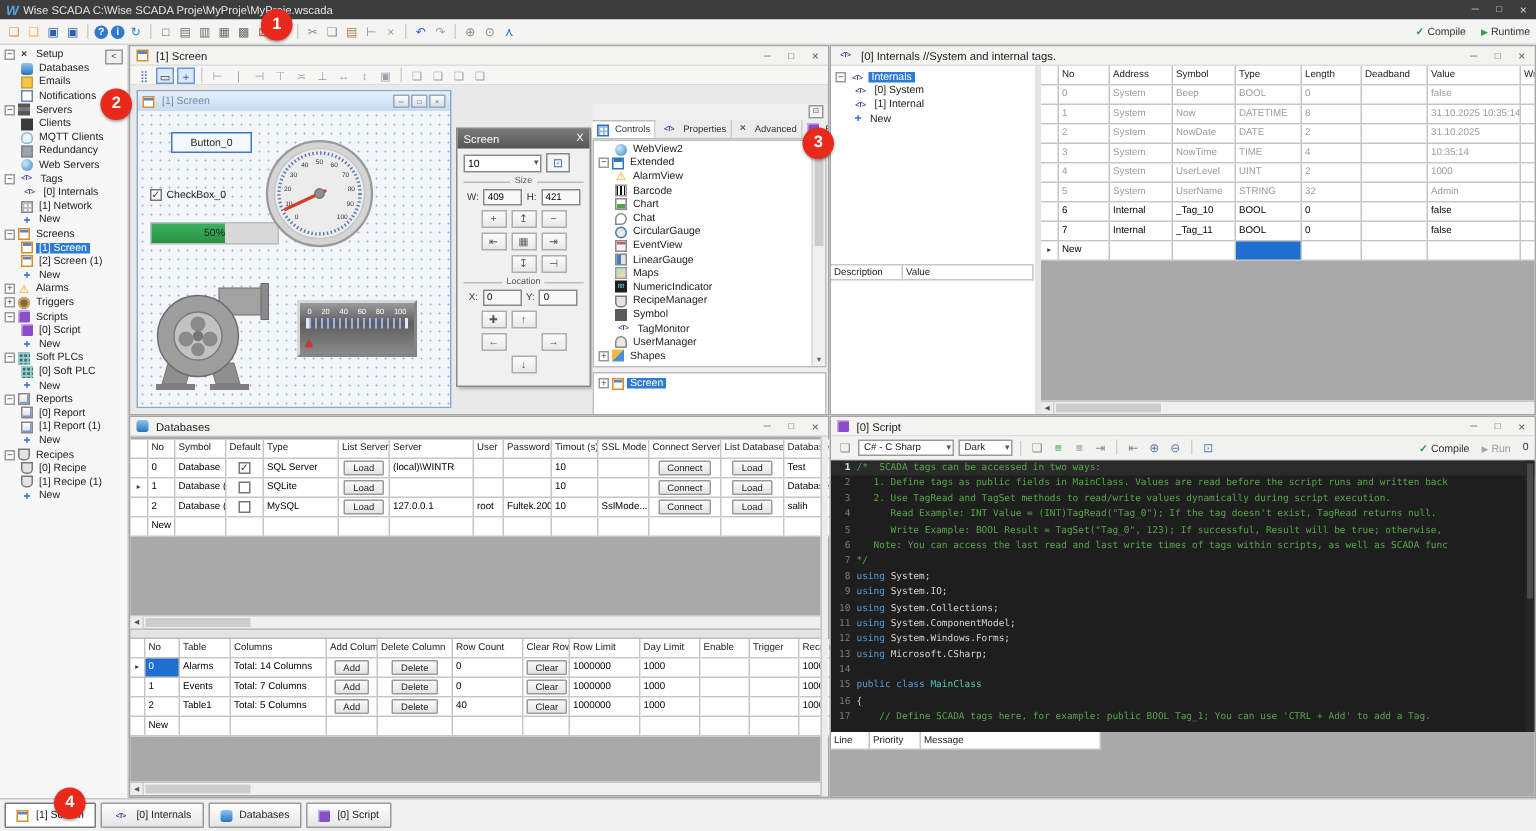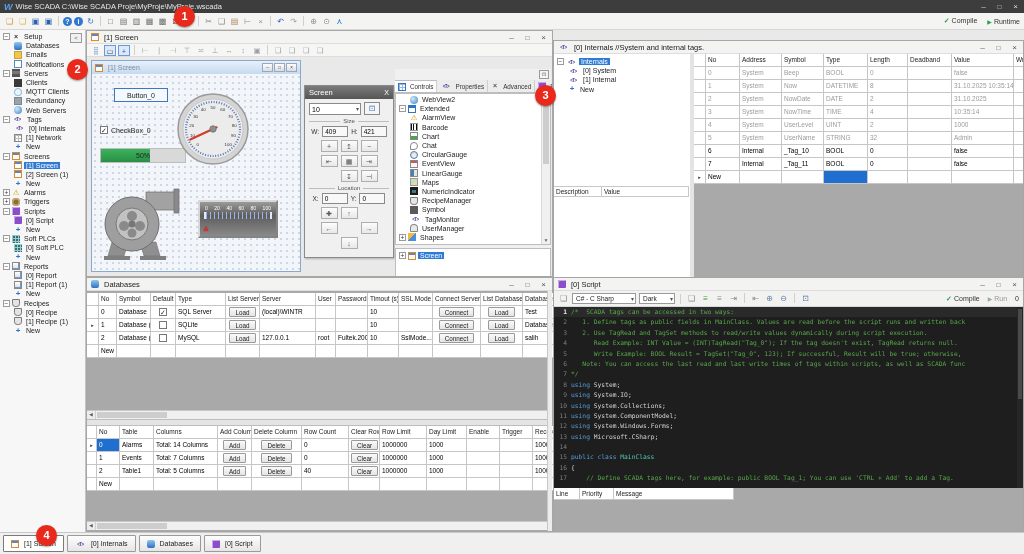--- a/index.html
+++ b/index.html
@@ -123,21 +123,21 @@
   #cp-tabs { display:flex; height:13px; border-bottom:1px solid #bdbdbd; background:#ececec; }
   .cp-tab { display:flex; align-items:center; gap:2px; font-size:6.3px; color:#333; padding:0 3px; border-right:1px solid #cfcfcf; }
   .cp-tab.active { background:#fff; border-top:1px solid #bdbdbd; }
   #cp-tree { position:relative; height:152px; background:#fff; border:1px solid #bdbdbd; overflow:hidden; padding-top:1px; }
   #cp-scroll { position:absolute; right:0; top:0; bottom:0; width:9px; background:#f0f0f0; border-left:1px solid #d8d8d8; font-size:5px; color:#666; text-align:center; }
   #cp-scroll .thumb { position:absolute; left:1px; right:1px; top:10px; height:60px; background:#cdcdcd; }
   #cp-scroll .sa-up { position:absolute; top:1px; left:0; right:0; } #cp-scroll .sa-dn { position:absolute; bottom:1px; left:0; right:0; }
   #cp-outline { height:50px; background:#fff; border:1px solid #bdbdbd; margin-top:3px; padding-top:2px; }
 
   
-  #internals { left:553px; top:40px; width:471px; height:247px; }
+  #internals { left:553px; top:30px; width:471px; height:247px; }
   #int-body { position:absolute; left:0; top:13px; right:0; bottom:0; }
   #int-tree { position:absolute; left:0; top:0; width:136px; bottom:0; background:#fff; padding-top:3px; }
   #int-desc { position:absolute; left:0; top:132px; width:136px; display:flex; }
   .desc-cell { height:11px; font-size:6.5px; line-height:10px; padding:0 2px; border:1px solid #c8c8c8; border-left:none; background:#fff; color:#222; }
   #int-split { position:absolute; left:136px; top:0; width:4px; bottom:0; background:#e4e4e4; }
   #int-table { position:absolute; left:140px; top:0; right:0; bottom:0; background:#a9a9a9; overflow:hidden; }
   .trow { display:flex; }
   .tcell { height:13px; font-size:6.5px; line-height:12px; padding:0 2px; background:#fff; border-right:1px solid #c6c6c6; border-bottom:1px solid #c6c6c6; overflow:hidden; white-space:nowrap; flex:none; }
   .tcell.th { color:#222; }
   .tcell.dim { color:#9b9b9b; }

